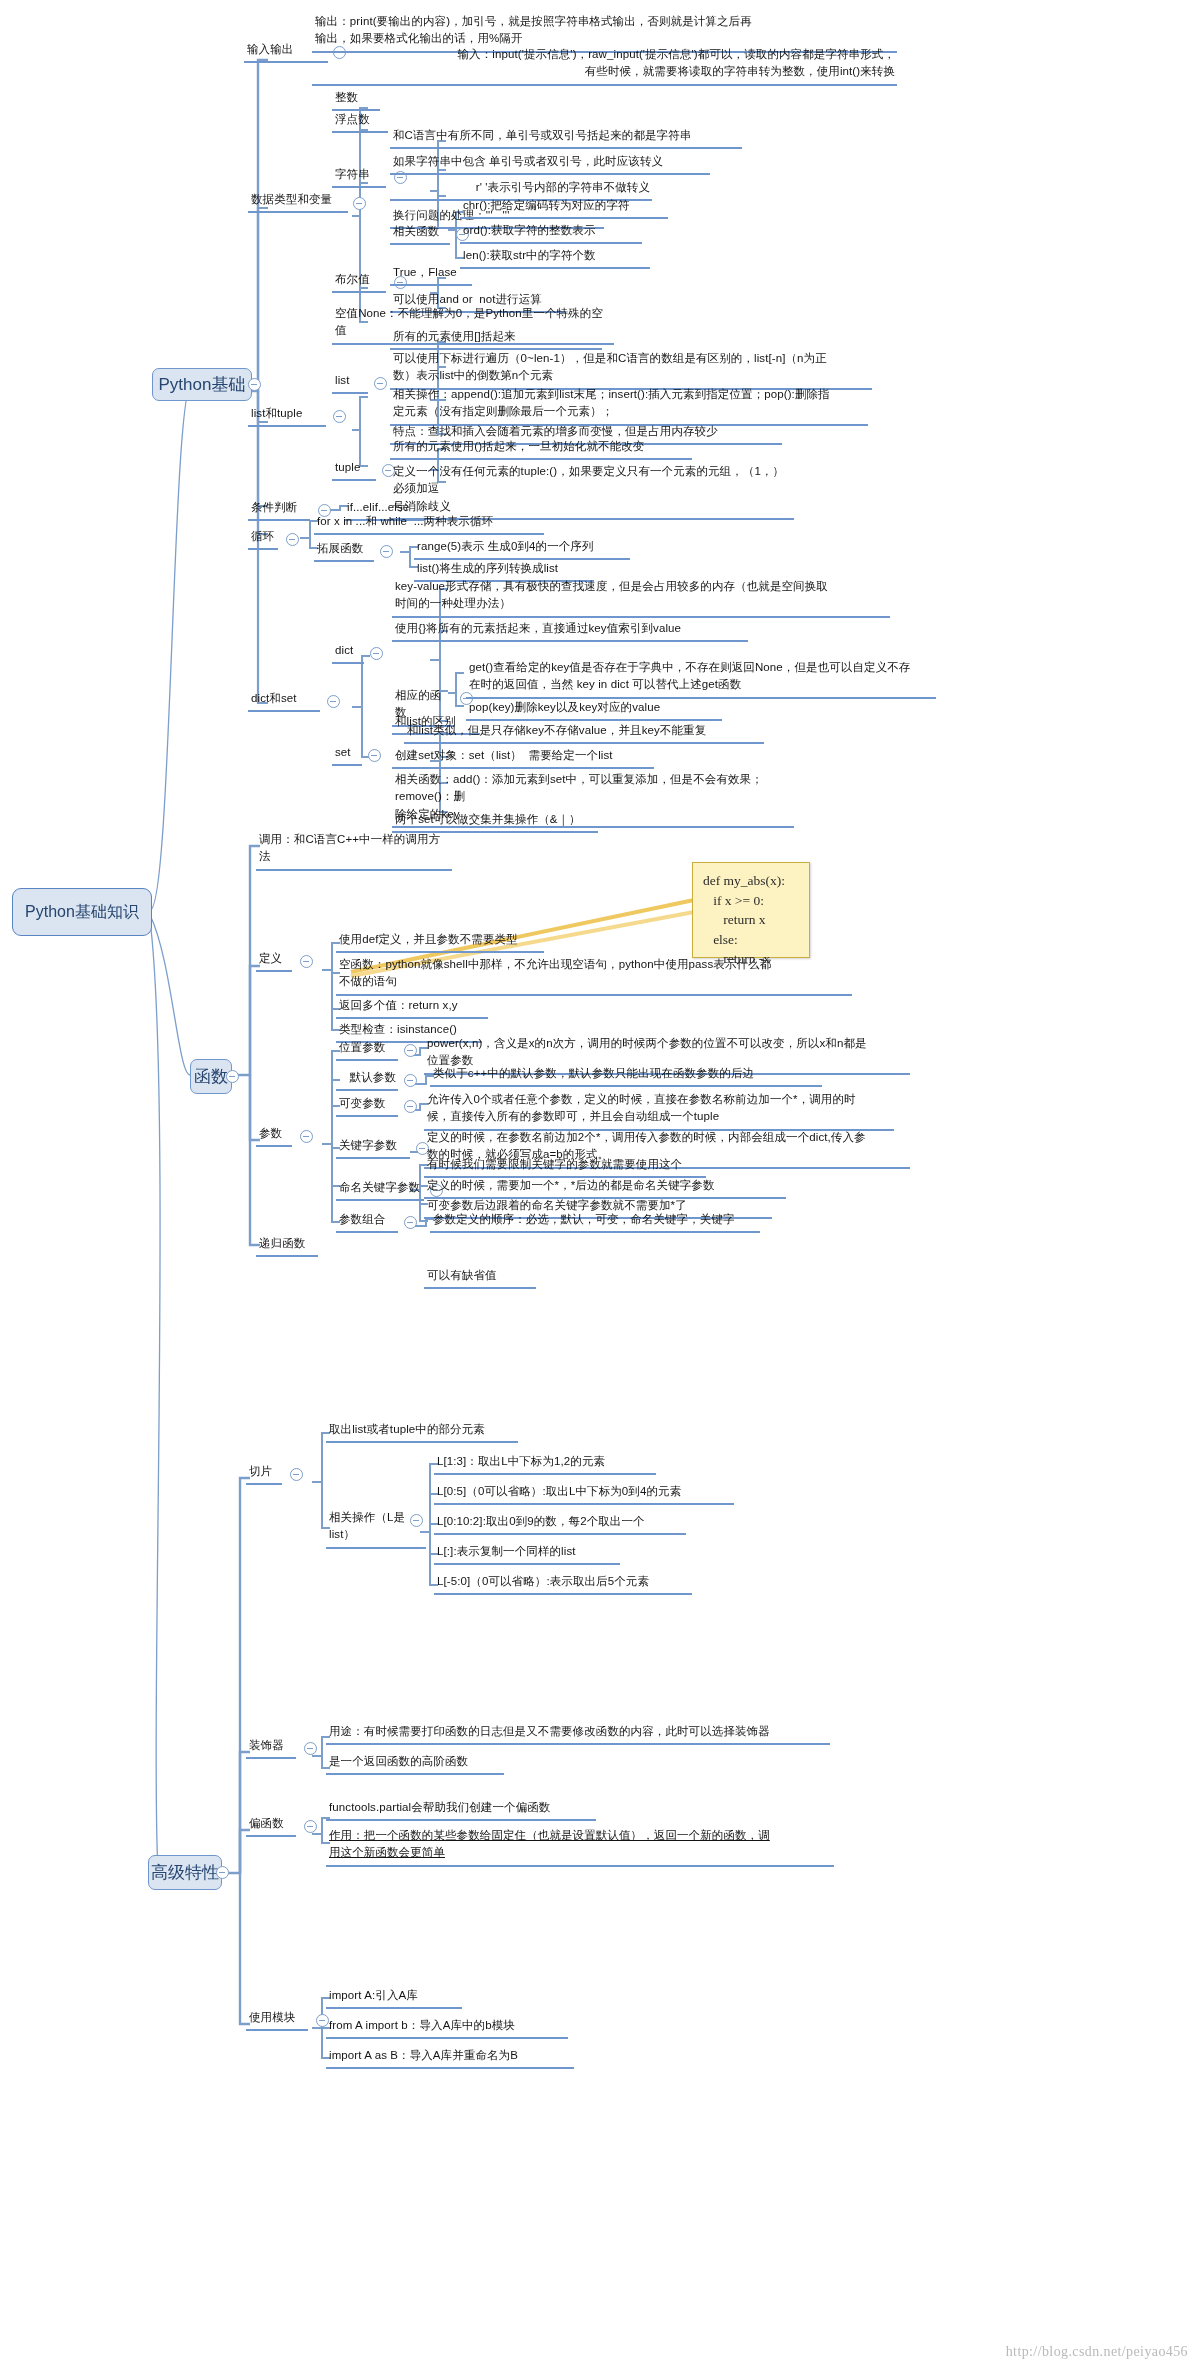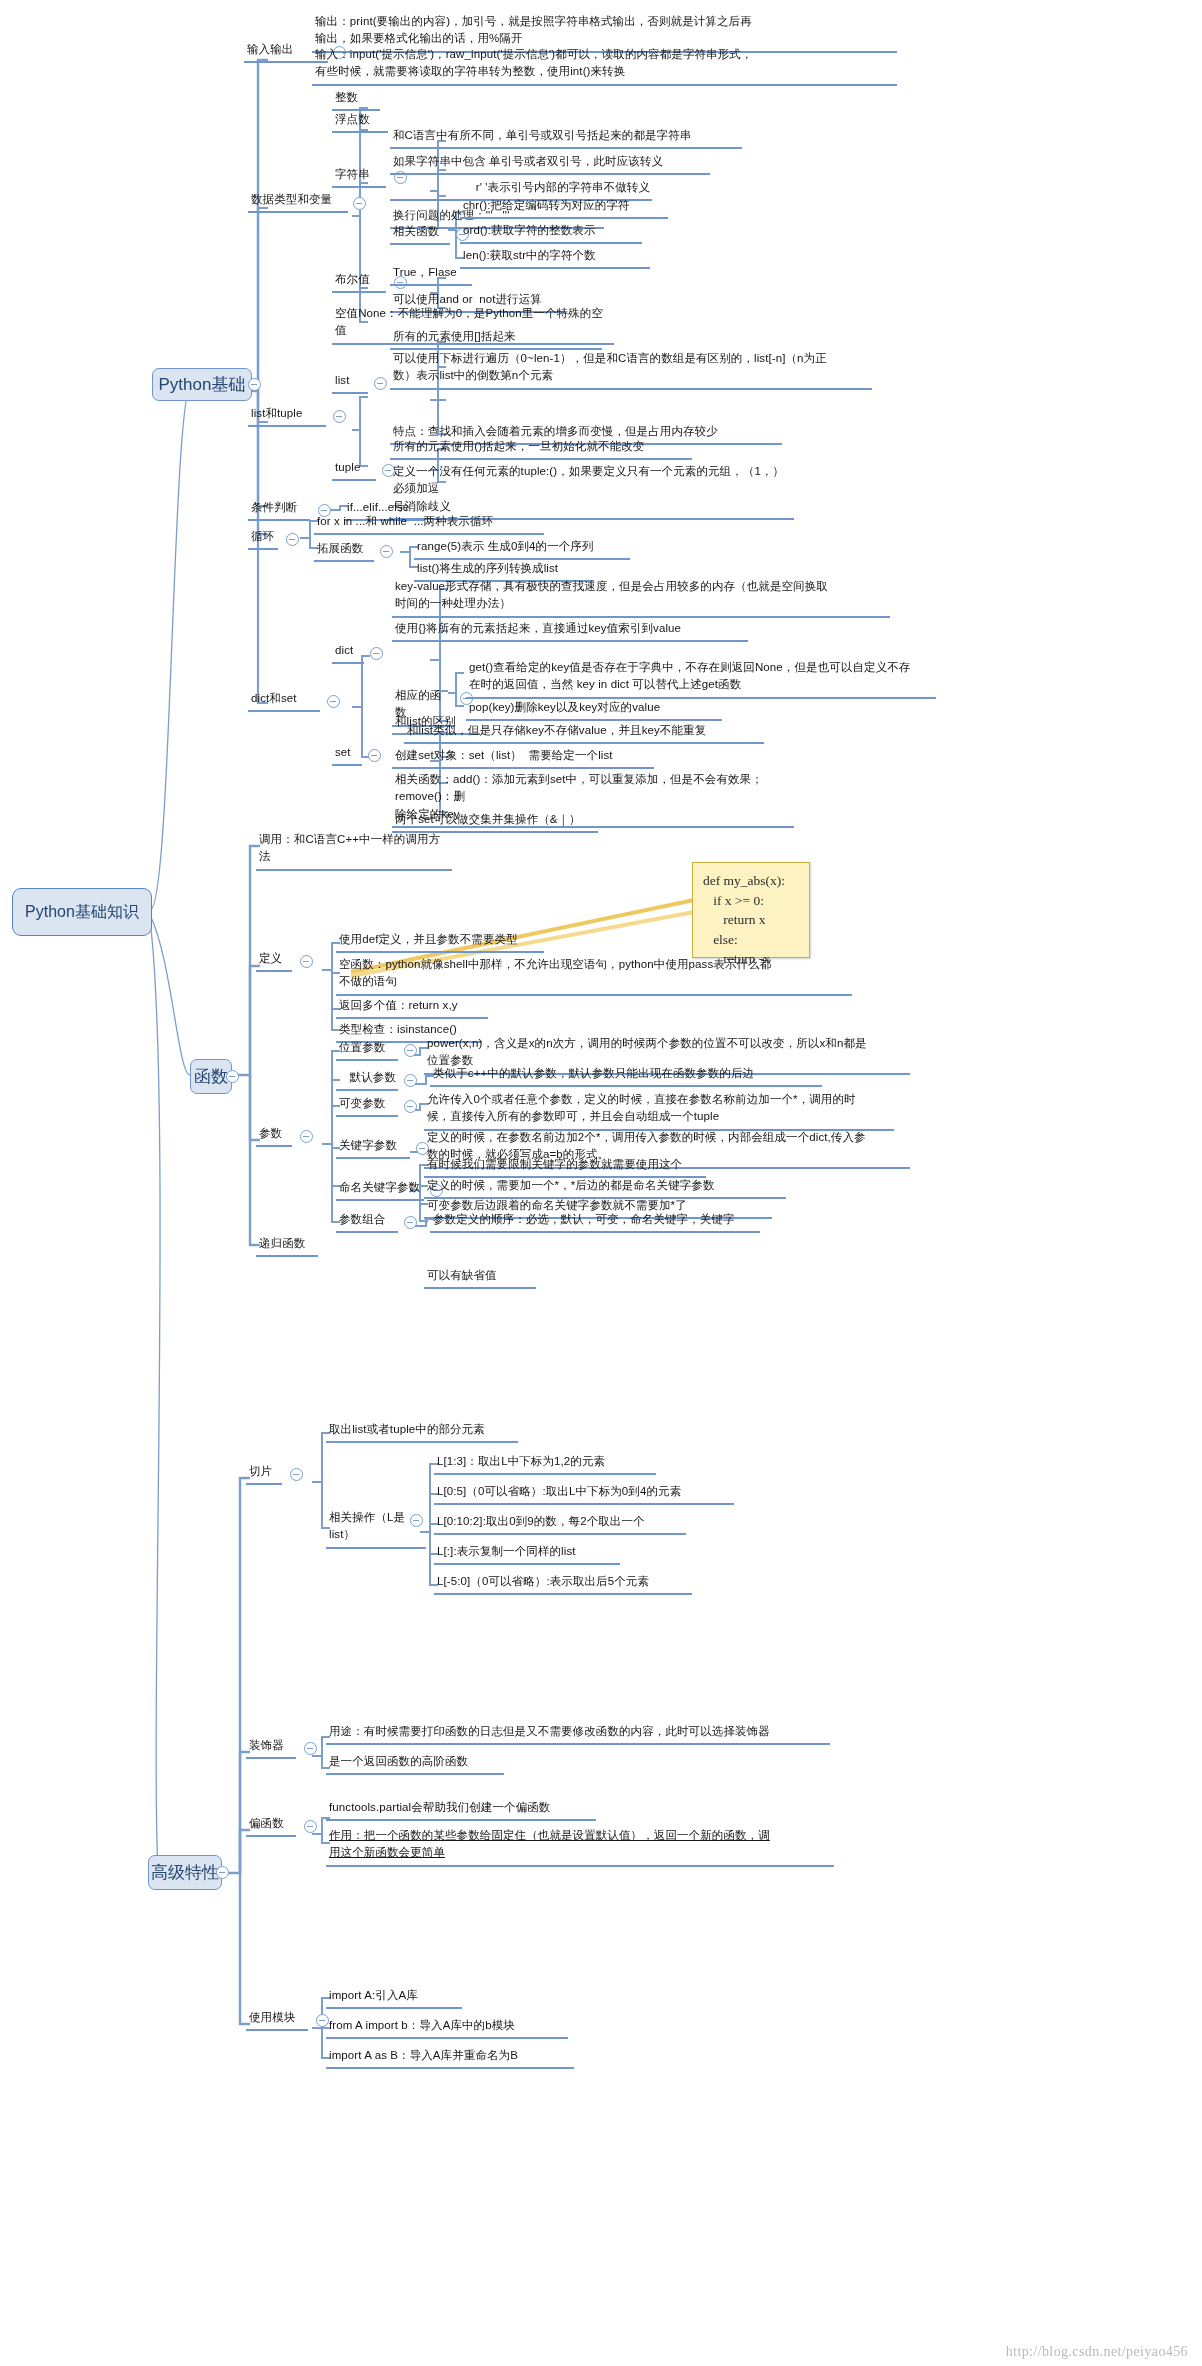--- a/index.html
+++ b/index.html
@@ -270,21 +270,21 @@
   <div class="branch" style="left:148px;top:1855px;width:72px;height:33px;">高级特性</div>
 
   <div class="toggle" style="left:248px;top:378px;"></div>
   <div class="toggle" style="left:226px;top:1070px;"></div>
   <div class="toggle" style="left:216px;top:1866px;"></div>
 
   <div class="node ul" style="left:244px;top:40px;width:84px;">输入输出</div>
   <div class="toggle" style="left:333px;top:46px;"></div>
   <div class="node ul" style="left:312px;top:12px;width:585px;">输出：print(要输出的内容)，加引号，就是按照字符串格式输出，否则就是计算之后再
 输出，如果要格式化输出的话，用%隔开</div>
-  <div class="node ul" style="left:312px;top:45px;width:585px;">输入：input('提示信息')，raw_input('提示信息')都可以，读取的内容都是字符串形式，
+  <div class="node ul" style="left:312px;top:45px;width:585px;text-align:right;">输入：input('提示信息')，raw_input('提示信息')都可以，读取的内容都是字符串形式，
 有些时候，就需要将读取的字符串转为整数，使用int()来转换</div>
 
   <div class="node ul" style="left:248px;top:190px;width:100px;">数据类型和变量</div>
   <div class="toggle" style="left:353px;top:197px;"></div>
 
   <div class="node ul" style="left:332px;top:88px;width:48px;">整数</div>
   <div class="node ul" style="left:332px;top:110px;width:56px;">浮点数</div>
   <div class="node ul" style="left:332px;top:165px;width:54px;">字符串</div>
   <div class="toggle" style="left:394px;top:171px;"></div>
 
@@ -306,20 +306,22 @@
   <div class="node ul" style="left:332px;top:304px;width:282px;">空值None：不能理解为0，是Python里一个特殊的空值</div>
 
   <div class="node ul" style="left:248px;top:404px;width:78px;">list和tuple</div>
   <div class="toggle" style="left:333px;top:410px;"></div>
 
   <div class="node ul" style="left:332px;top:371px;width:36px;">list</div>
   <div class="toggle" style="left:374px;top:377px;"></div>
   <div class="node ul" style="left:390px;top:327px;width:212px;">所有的元素使用[]括起来</div>
   <div class="node ul" style="left:390px;top:349px;width:482px;">可以使用下标进行遍历（0~len-1），但是和C语言的数组是有区别的，list[-n]（n为正
 数）表示list中的倒数第n个元素</div>
+  <div class="node ul" style="left:390px;top:385px;width:478px;">相关操作：append():追加元素到list末尾；insert():插入元素到指定位置；pop():删除指
+定元素（没有指定则删除最后一个元素）；</div>
   <div class="node ul" style="left:390px;top:422px;width:392px;">特点：查找和插入会随着元素的增多而变慢，但是占用内存较少</div>
 
   <div class="node ul" style="left:332px;top:458px;width:44px;">tuple</div>
   <div class="toggle" style="left:382px;top:464px;"></div>
   <div class="node ul" style="left:390px;top:437px;width:302px;">所有的元素使用()括起来，一旦初始化就不能改变</div>
   <div class="node ul" style="left:390px;top:462px;width:404px;">定义一个没有任何元素的tuple:()，如果要定义只有一个元素的元组，（1，）必须加逗
 号消除歧义</div>
 
   <div class="node ul" style="left:248px;top:498px;width:62px;">条件判断</div>
   <div class="toggle" style="left:318px;top:504px;"></div>

